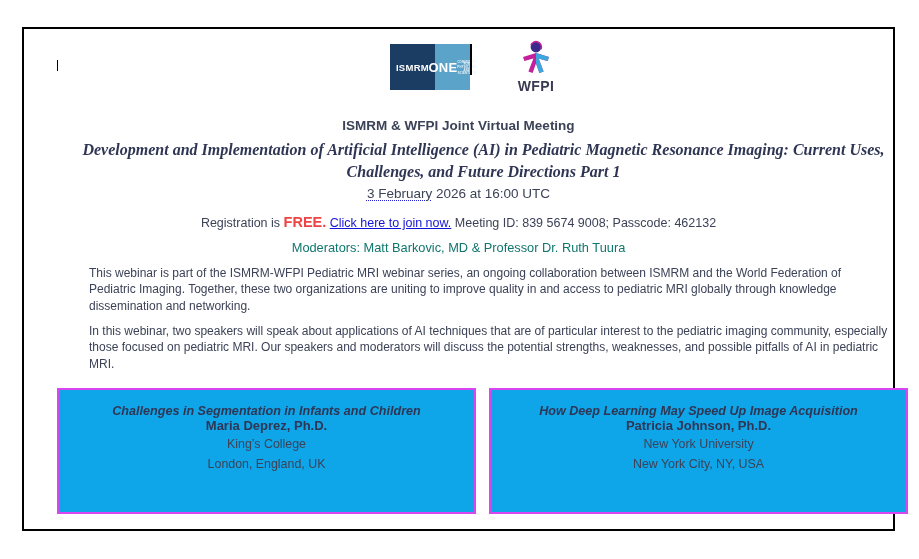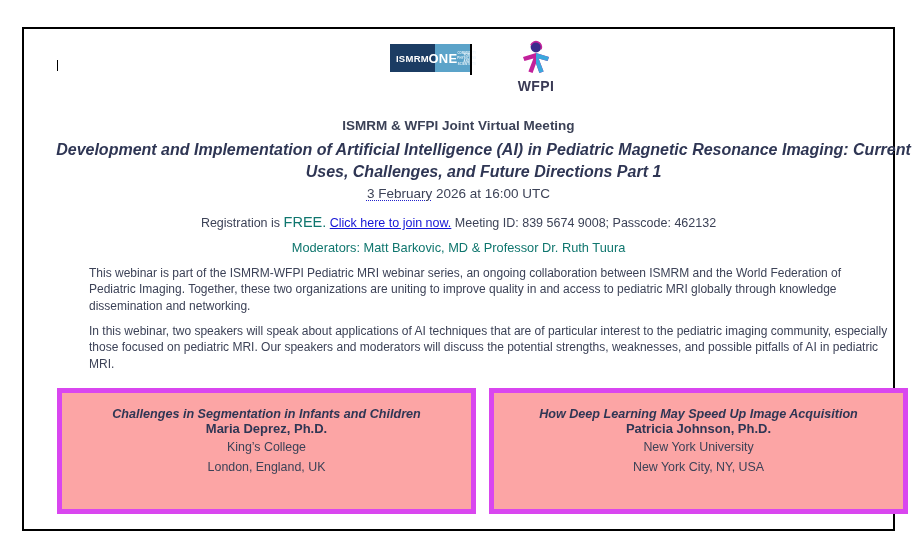--- a/index.html
+++ b/index.html
@@ -46,21 +46,21 @@
     left: 0;
     top: 9px;
     width: 100%;
     height: 48px;
   }
   .ismrm-logo {
     position: absolute;
     left: 366px;
     top: 6px;
     width: 80px;
-    height: 28px;
+    height: 46px;
     display: flex;
     border: 0;
     box-sizing: border-box;
     background: #f97316;
   }
   .ismrm-left {
     width: 45px;
     background: #1b3c63;
     color: #ffffff;
     font-size: 9.5px;
@@ -136,20 +136,21 @@
     position: absolute;
     left: 30px;
     top: 110px;
     width: 859px;
     text-align: center;
     font-size: 16px;
     font-weight: bold;
     font-style: italic;
     color: #2f3654;
     line-height: 22px;
+    font-family: Liberation Serif, serif;
   }
   .date-line {
     position: absolute;
     left: 0;
     top: 157px;
     width: 100%;
     text-align: center;
     font-size: 13.5px;
     color: #3c4257;
   }
@@ -164,22 +165,22 @@
     position: absolute;
     left: 0;
     top: 185px;
     width: 100%;
     text-align: center;
     font-size: 12.5px;
     color: #3c4257;
   }
   .reg-free {
     font-size: 14.5px;
-    font-weight: normal;
-    color: #0f766e;
+    font-weight: bold;
+    color: #ef4444;
   }
   .join-link {
     color: #1414d6;
     text-decoration: underline;
     cursor: pointer;
   }
   .moderators-line {
     position: absolute;
     left: 0;
     top: 211px;
@@ -199,23 +200,23 @@
   }
   #para-1 { top: 236px; }
   #para-2 { top: 294px; }
 
   
   .speaker-box {
     position: absolute;
     top: 359px;
     width: 419px;
     height: 126px;
-    border: 5px solid #d946ef;
+    border: 2px solid #d946ef;
     box-sizing: border-box;
-    background: #fca5a5;
+    background: #0ea5e9;
     text-align: center;
   }
   #speaker-box-left  { left: 33px; }
   #speaker-box-right { left: 465px; }
   .talk-title {
     margin-top: 14px;
     font-size: 12.6px;
     font-weight: bold;
     font-style: italic;
     color: #2f3654;

